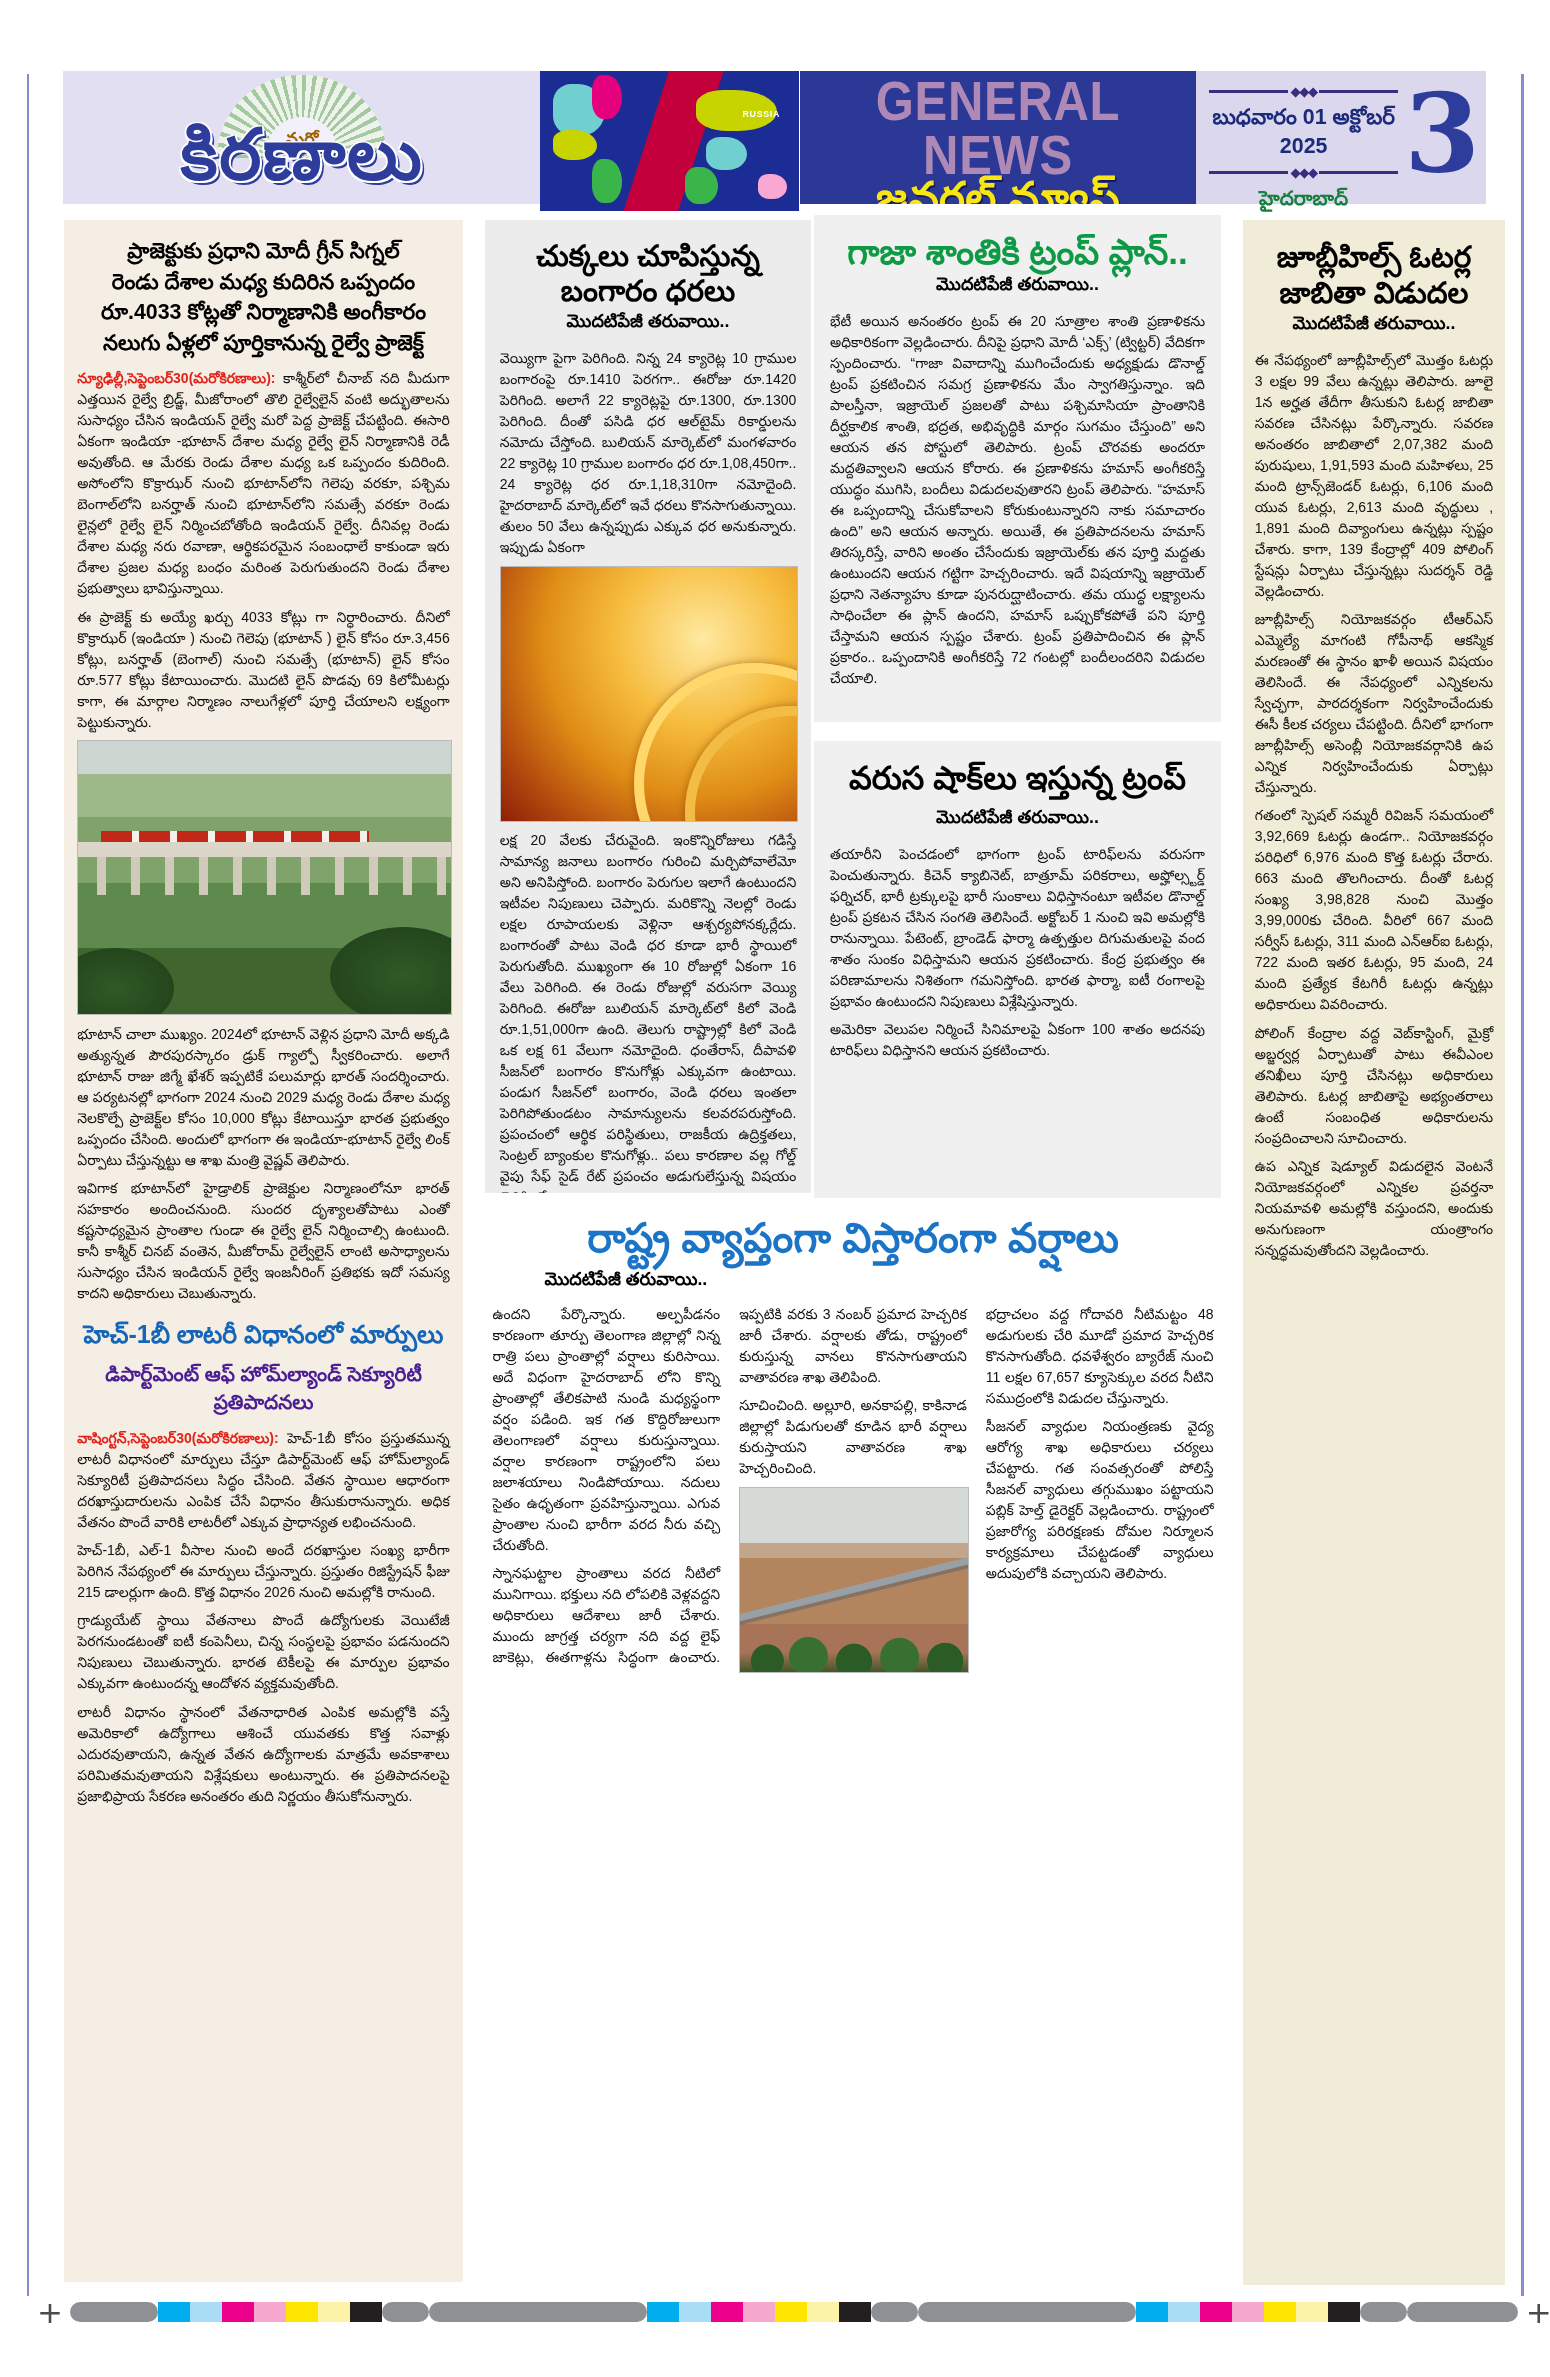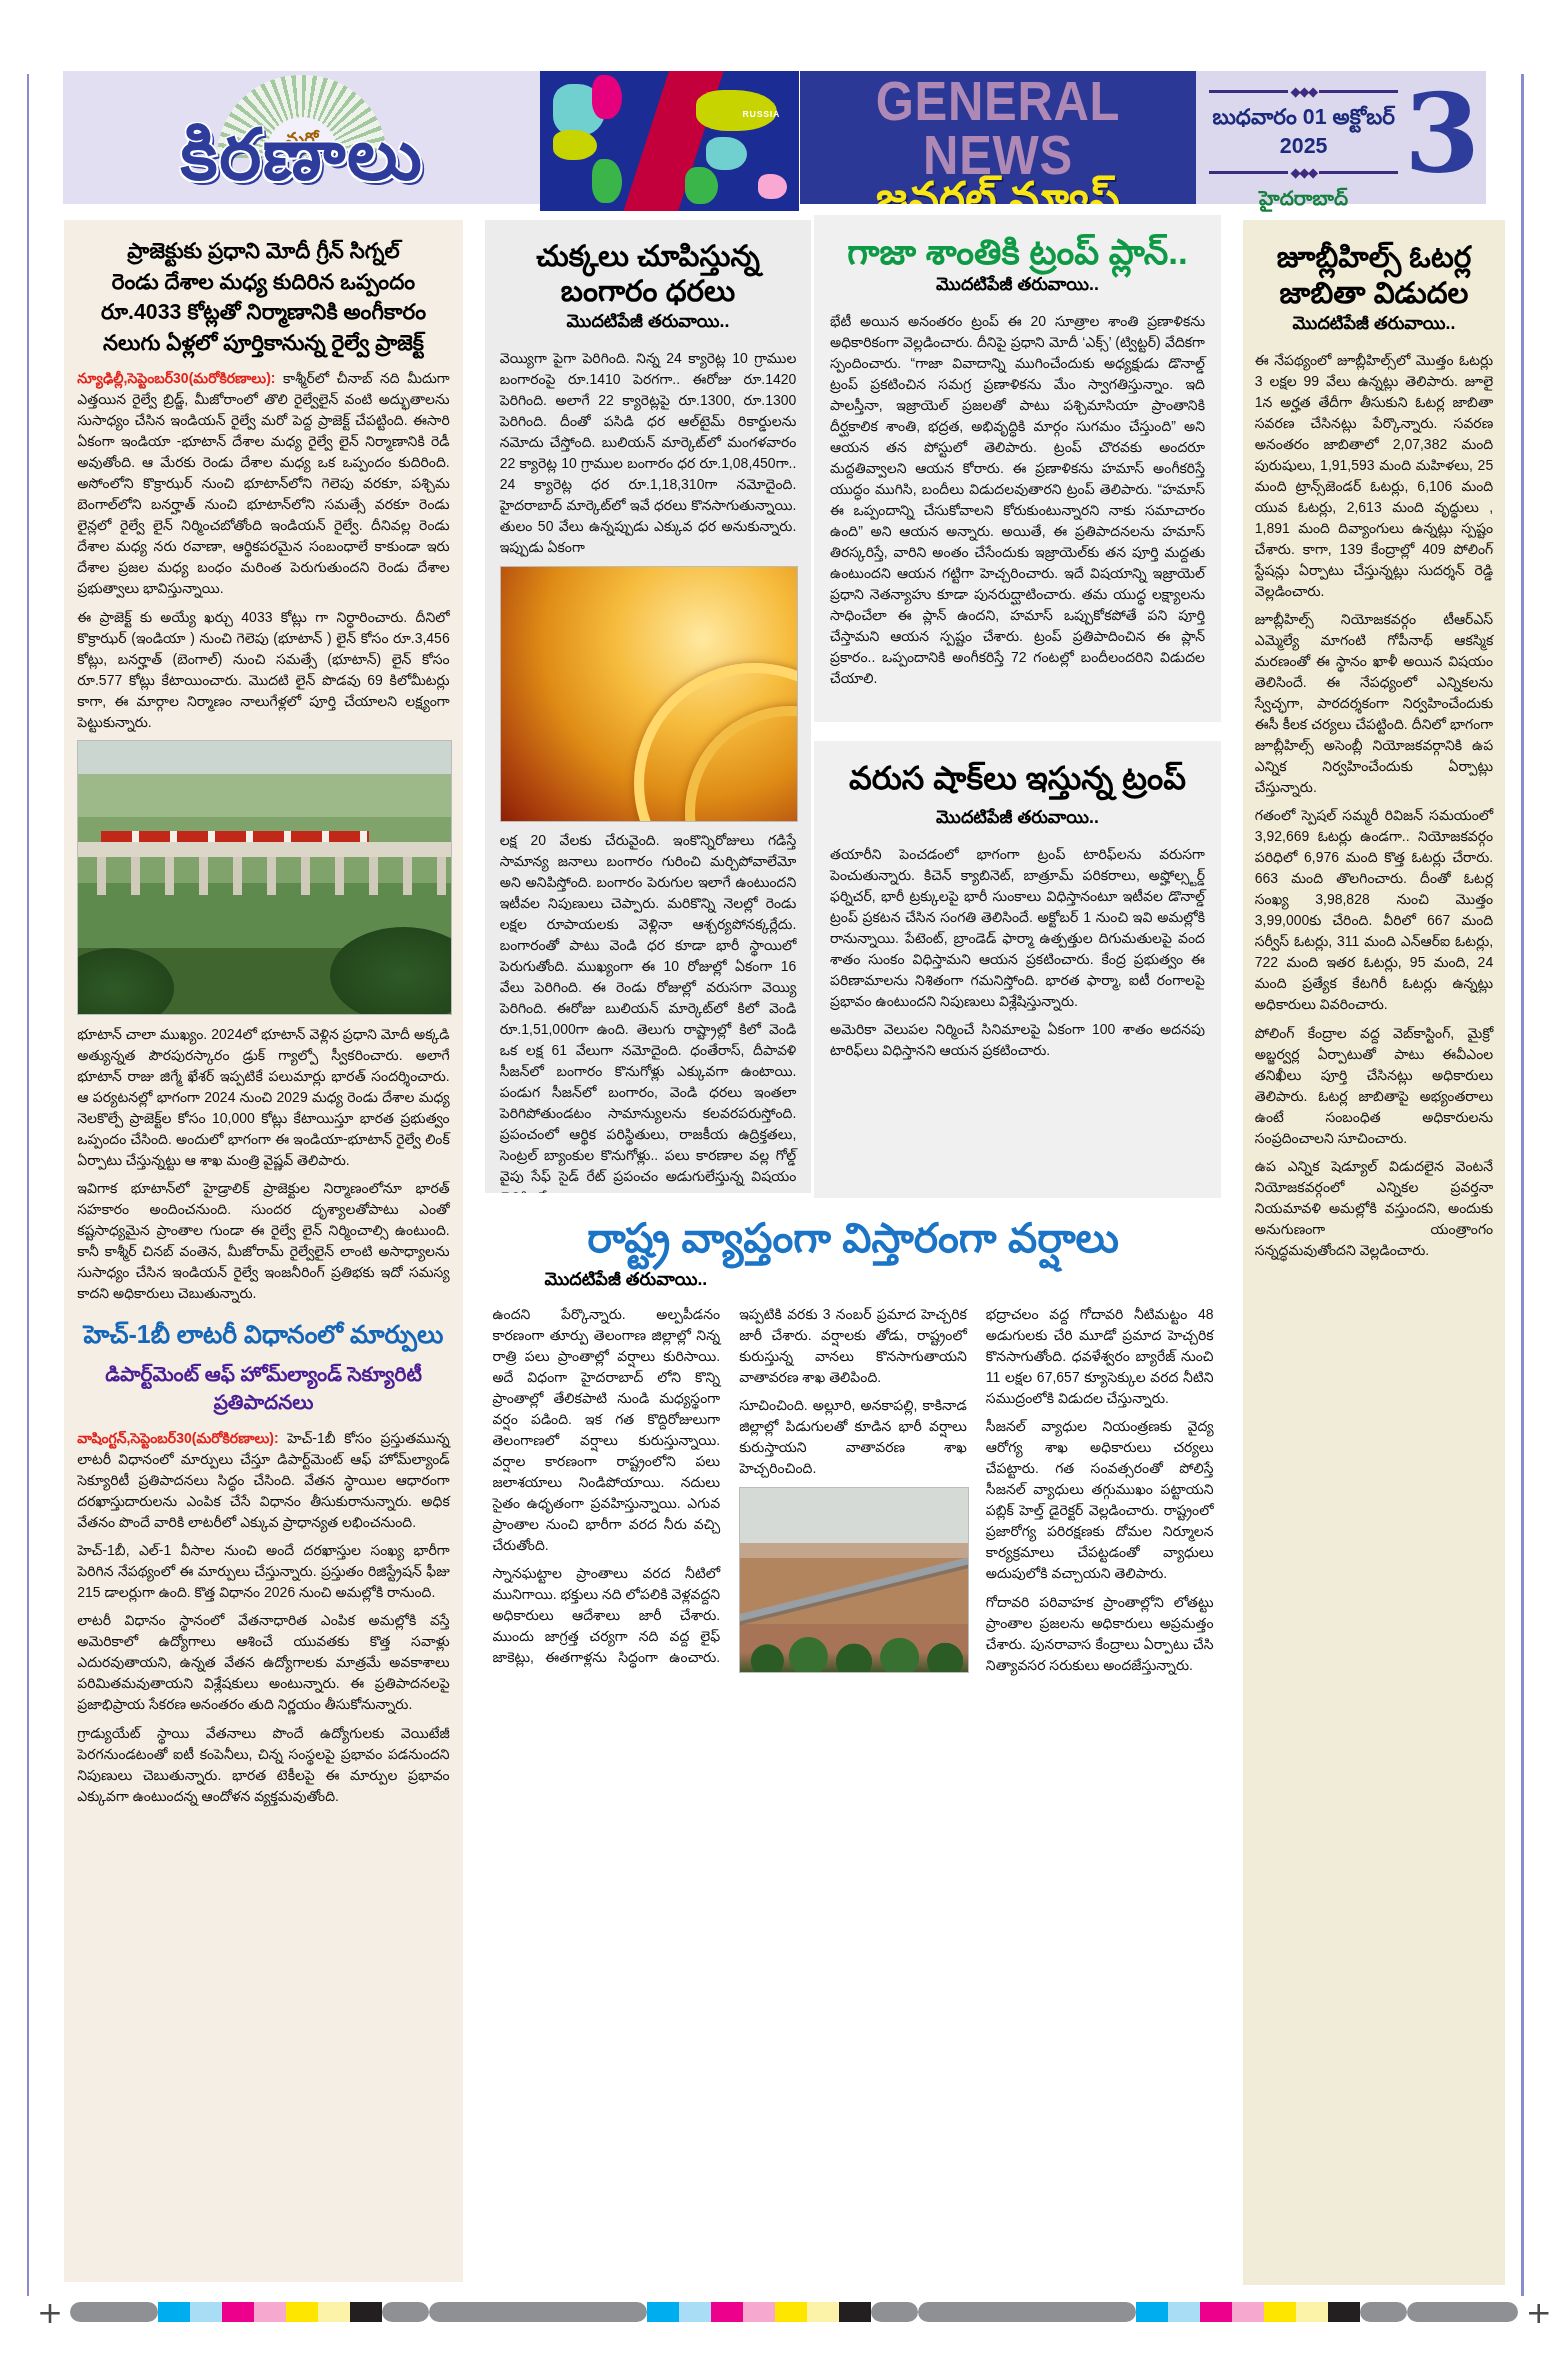--- a/index.html
+++ b/index.html
@@ -144,22 +144,22 @@
       <div class="bush1"></div>
       <div class="bush2"></div>
   </div>
   <p class="body">భూటాన్ చాలా ముఖ్యం. 2024లో భూటాన్ వెళ్లిన ప్రధాని మోదీ అక్కడి అత్యున్నత పౌరపురస్కారం డ్రుక్ గ్యాల్పో స్వీకరించారు. అలాగే భూటాన్ రాజు జిగ్మే ఖేశర్ ఇప్పటికే పలుమార్లు భారత్ సందర్శించారు. ఆ పర్యటనల్లో భాగంగా 2024 నుంచి 2029 మధ్య రెండు దేశాల మధ్య నెలకొల్పే ప్రాజెక్ట్‌ల కోసం 10,000 కోట్లు కేటాయిస్తూ భారత ప్రభుత్వం ఒప్పందం చేసింది. అందులో భాగంగా ఈ ఇండియా-భూటాన్ రైల్వే లింక్ ఏర్పాటు చేస్తున్నట్టు ఆ శాఖ మంత్రి వైష్ణవ్ తెలిపారు.</p>
   <p class="body">ఇవిగాక భూటాన్‌లో హైడ్రాలిక్ ప్రాజెక్టుల నిర్మాణంలోనూ భారత్ సహకారం అందించనుంది. సుందర దృశ్యాలతోపాటు ఎంతో కష్టసాధ్యమైన ప్రాంతాల గుండా ఈ రైల్వే లైన్ నిర్మించాల్సి ఉంటుంది. కానీ కాశ్మీర్ చినబ్ వంతెన, మీజోరామ్ రైల్వేలైన్ లాంటి అసాధ్యాలను సుసాధ్యం చేసిన ఇండియన్ రైల్వే ఇంజనీరింగ్ ప్రతిభకు ఇదో సమస్య కాదని అధికారులు చెబుతున్నారు.</p>
 
   <div class="h1b-h">హెచ్-1బీ లాటరీ విధానంలో మార్పులు</div>
   <div class="deck">డిపార్ట్‌మెంట్ ఆఫ్ హోమ్‌ల్యాండ్ సెక్యూరిటీ ప్రతిపాదనలు</div>
   <p class="body"><span class="dateline">వాషింగ్టన్,సెప్టెంబర్30(మరోకిరణాలు):</span> <span>హెచ్-1బీ కోసం ప్రస్తుతమున్న లాటరీ విధానంలో మార్పులు చేస్తూ డిపార్ట్‌మెంట్ ఆఫ్ హోమ్‌ల్యాండ్ సెక్యూరిటీ ప్రతిపాదనలు సిద్ధం చేసింది. వేతన స్థాయిల ఆధారంగా దరఖాస్తుదారులను ఎంపిక చేసే విధానం తీసుకురానున్నారు. అధిక వేతనం పొందే వారికి లాటరీలో ఎక్కువ ప్రాధాన్యత లభించనుంది.</span></p>
   <p class="body">హెచ్-1బీ, ఎల్-1 వీసాల నుంచి అందే దరఖాస్తుల సంఖ్య భారీగా పెరిగిన నేపథ్యంలో ఈ మార్పులు చేస్తున్నారు. ప్రస్తుతం రిజిస్ట్రేషన్ ఫీజు 215 డాలర్లుగా ఉంది. కొత్త విధానం 2026 నుంచి అమల్లోకి రానుంది.</p>
+  <p class="body">గ్రాడ్యుయేట్ స్థాయి వేతనాలు పొందే ఉద్యోగులకు వెయిటేజీ పెరగనుండటంతో ఐటీ కంపెనీలు, చిన్న సంస్థలపై ప్రభావం పడనుందని నిపుణులు చెబుతున్నారు. భారత టెకీలపై ఈ మార్పుల ప్రభావం ఎక్కువగా ఉంటుందన్న ఆందోళన వ్యక్తమవుతోంది.</p>
   <p class="body">లాటరీ విధానం స్థానంలో వేతనాధారిత ఎంపిక అమల్లోకి వస్తే అమెరికాలో ఉద్యోగాలు ఆశించే యువతకు కొత్త సవాళ్లు ఎదురవుతాయని, ఉన్నత వేతన ఉద్యోగాలకు మాత్రమే అవకాశాలు పరిమితమవుతాయని విశ్లేషకులు అంటున్నారు. ఈ ప్రతిపాదనలపై ప్రజాభిప్రాయ సేకరణ అనంతరం తుది నిర్ణయం తీసుకోనున్నారు.</p>
-  <p class="body">గ్రాడ్యుయేట్ స్థాయి వేతనాలు పొందే ఉద్యోగులకు వెయిటేజీ పెరగనుండటంతో ఐటీ కంపెనీలు, చిన్న సంస్థలపై ప్రభావం పడనుందని నిపుణులు చెబుతున్నారు. భారత టెకీలపై ఈ మార్పుల ప్రభావం ఎక్కువగా ఉంటుందన్న ఆందోళన వ్యక్తమవుతోంది.</p>
 </div>
 
 <div class="box b-gold">
   <div class="h-black">చుక్కలు చూపిస్తున్న బంగారం ధరలు</div>
   <div class="cont">మొదటిపేజీ తరువాయి..</div>
   <p class="body">వెయ్యిగా పైగా పెరిగింది. నిన్న 24 క్యారెట్ల 10 గ్రాముల బంగారంపై రూ.1410 పెరగగా.. ఈరోజు రూ.1420 పెరిగింది. అలాగే 22 క్యారెట్లపై రూ.1300, రూ.1300 పెరిగింది. దీంతో పసిడి ధర ఆల్‌టైమ్ రికార్డులను నమోదు చేస్తోంది. బులియన్ మార్కెట్‌లో మంగళవారం 22 క్యారెట్ల 10 గ్రాముల బంగారం ధర రూ.1,08,450గా.. 24 క్యారెట్ల ధర రూ.1,18,310గా నమోదైంది. హైదరాబాద్ మార్కెట్‌లో ఇవే ధరలు కొనసాగుతున్నాయి. తులం 50 వేలు ఉన్నప్పుడు ఎక్కువ ధర అనుకున్నారు. ఇప్పుడు ఏకంగా</p>
   <div class="photo ph-gold">
     <div class="ring r1"></div>
       <div class="ring r2"></div>
   </div>
@@ -185,21 +185,20 @@
   <div class="rains-cols">
     <p class="body">ఉందని పేర్కొన్నారు. అల్పపీడనం కారణంగా తూర్పు తెలంగాణ జిల్లాల్లో నిన్న రాత్రి పలు ప్రాంతాల్లో వర్షాలు కురిసాయి. అదే విధంగా హైదరాబాద్ లోని కొన్ని ప్రాంతాల్లో తేలికపాటి నుండి మధ్యస్థంగా వర్షం పడింది. ఇక గత కొద్దిరోజులుగా తెలంగాణలో వర్షాలు కురుస్తున్నాయి. వర్షాల కారణంగా రాష్ట్రంలోని పలు జలాశయాలు నిండిపోయాయి. నదులు సైతం ఉధృతంగా ప్రవహిస్తున్నాయి. ఎగువ ప్రాంతాల నుంచి భారీగా వరద నీరు వచ్చి చేరుతోంది.</p>
     <p class="body">స్నానఘట్టాల ప్రాంతాలు వరద నీటిలో మునిగాయి. భక్తులు నది లోపలికి వెళ్లవద్దని అధికారులు ఆదేశాలు జారీ చేశారు. ముందు జాగ్రత్త చర్యగా నది వద్ద లైఫ్ జాకెట్లు, ఈతగాళ్లను సిద్ధంగా ఉంచారు. ఇప్పటికి వరకు 3 నంబర్ ప్రమాద హెచ్చరిక జారీ చేశారు. వర్షాలకు తోడు, రాష్ట్రంలో కురుస్తున్న వానలు కొనసాగుతాయని వాతావరణ శాఖ తెలిపింది.</p>
     <p class="body">సూచించింది. అల్లూరి, అనకాపల్లి, కాకినాడ జిల్లాల్లో పిడుగులతో కూడిన భారీ వర్షాలు కురుస్తాయని వాతావరణ శాఖ హెచ్చరించింది.</p>
     <div class="photo ph-river">
       <div class="bridge"></div>
         <div class="trees"></div>
     </div>
     <p class="body">భద్రాచలం వద్ద గోదావరి నీటిమట్టం 48 అడుగులకు చేరి మూడో ప్రమాద హెచ్చరిక కొనసాగుతోంది. ధవళేశ్వరం బ్యారేజ్ నుంచి 11 లక్షల 67,657 క్యూసెక్కుల వరద నీటిని సముద్రంలోకి విడుదల చేస్తున్నారు.</p>
     <p class="body">సీజనల్ వ్యాధుల నియంత్రణకు వైద్య ఆరోగ్య శాఖ అధికారులు చర్యలు చేపట్టారు. గత సంవత్సరంతో పోలిస్తే సీజనల్ వ్యాధులు తగ్గుముఖం పట్టాయని పబ్లిక్ హెల్త్ డైరెక్టర్ వెల్లడించారు. రాష్ట్రంలో ప్రజారోగ్య పరిరక్షణకు దోమల నిర్మూలన కార్యక్రమాలు చేపట్టడంతో వ్యాధులు అదుపులోకి వచ్చాయని తెలిపారు.</p>
-    <p class="body">గోదావరి పరివాహక ప్రాంతాల్లోని లోతట్టు ప్రాంతాల ప్రజలను అధికారులు అప్రమత్తం చేశారు. పునరావాస కేంద్రాలు ఏర్పాటు చేసి నిత్యావసర సరుకులు అందజేస్తున్నారు.</p>
   </div>
 </div>
 
 <div class="box b-jub">
   <div class="h-black">జూబ్లీహిల్స్ ఓటర్ల జాబితా విడుదల</div>
   <div class="cont">మొదటిపేజీ తరువాయి..</div>
   <p class="body">ఈ నేపథ్యంలో జూబ్లీహిల్స్‌లో మొత్తం ఓటర్లు 3 లక్షల 99 వేలు ఉన్నట్లు తెలిపారు. జూలై 1న అర్హత తేదీగా తీసుకుని ఓటర్ల జాబితా సవరణ చేసినట్లు పేర్కొన్నారు. సవరణ అనంతరం జాబితాలో 2,07,382 మంది పురుషులు, 1,91,593 మంది మహిళలు, 25 మంది ట్రాన్స్‌జెండర్ ఓటర్లు, 6,106 మంది యువ ఓటర్లు, 2,613 మంది వృద్ధులు , 1,891 మంది దివ్యాంగులు ఉన్నట్లు స్పష్టం చేశారు. కాగా, 139 కేంద్రాల్లో 409 పోలింగ్ స్టేషన్లు ఏర్పాటు చేస్తున్నట్లు సుదర్శన్ రెడ్డి వెల్లడించారు.</p>
   <p class="body">జూబ్లీహిల్స్ నియోజకవర్గం టీఆర్ఎస్ ఎమ్మెల్యే మాగంటి గోపీనాథ్ ఆకస్మిక మరణంతో ఈ స్థానం ఖాళీ అయిన విషయం తెలిసిందే. ఈ నేపధ్యంలో ఎన్నికలను స్వేచ్ఛగా, పారదర్శకంగా నిర్వహించేందుకు ఈసీ కీలక చర్యలు చేపట్టింది. దీనిలో భాగంగా జూబ్లీహిల్స్ అసెంబ్లీ నియోజకవర్గానికి ఉప ఎన్నిక నిర్వహించేందుకు ఏర్పాట్లు చేస్తున్నారు.</p>
   <p class="body">గతంలో స్పెషల్ సమ్మరీ రివిజన్ సమయంలో 3,92,669 ఓటర్లు ఉండగా.. నియోజకవర్గం పరిధిలో 6,976 మంది కొత్త ఓటర్లు చేరారు. 663 మంది తొలగించారు. దీంతో ఓటర్ల సంఖ్య 3,98,828 నుంచి మొత్తం 3,99,000కు చేరింది. వీరిలో 667 మంది సర్వీస్ ఓటర్లు, 311 మంది ఎన్ఆర్ఐ ఓటర్లు, 722 మంది ఇతర ఓటర్లు, 95 మంది, 24 మంది ప్రత్యేక కేటగిరీ ఓటర్లు ఉన్నట్లు అధికారులు వివరించారు.</p>
   <p class="body">పోలింగ్ కేంద్రాల వద్ద వెబ్‌కాస్టింగ్, మైక్రో అబ్జర్వర్ల ఏర్పాటుతో పాటు ఈవీఎంల తనిఖీలు పూర్తి చేసినట్లు అధికారులు తెలిపారు. ఓటర్ల జాబితాపై అభ్యంతరాలు ఉంటే సంబంధిత అధికారులను సంప్రదించాలని సూచించారు.</p>

